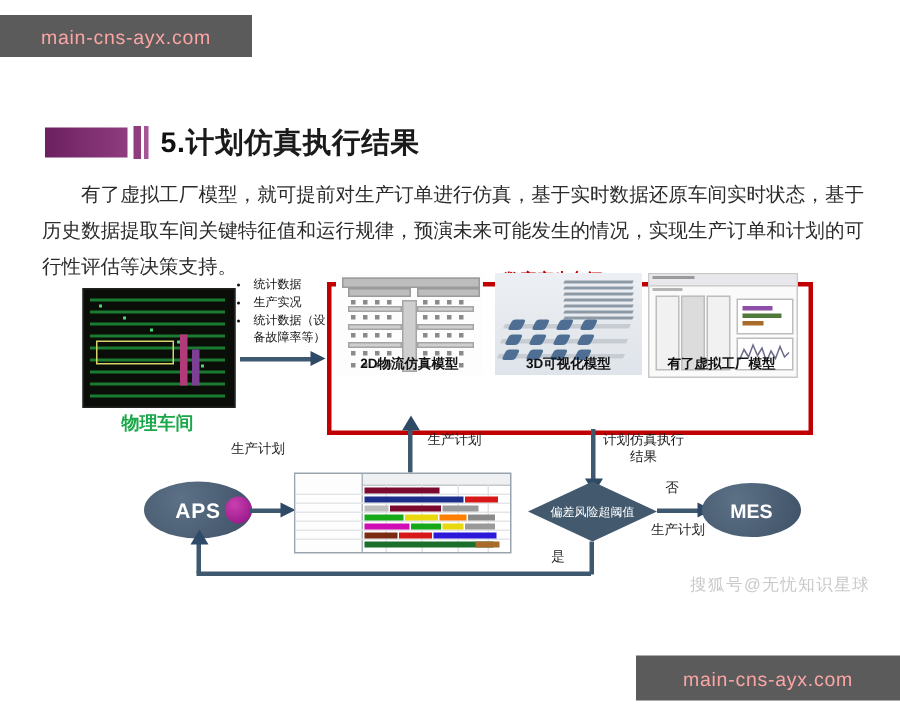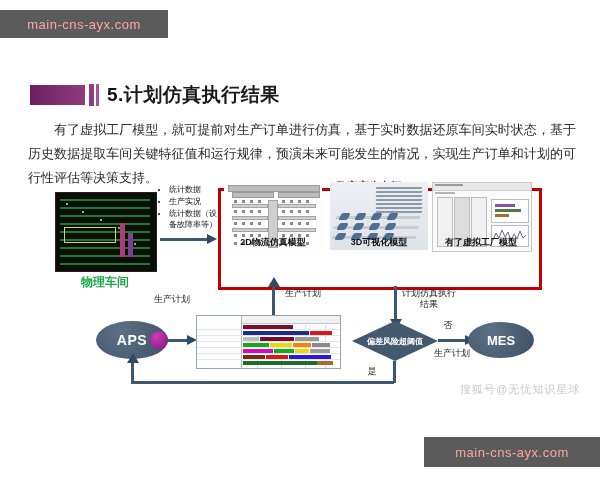--- a/index.html
+++ b/index.html
@@ -132,21 +132,21 @@
   .gantt .rl{position:absolute;left:0;right:0;height:1px;background:#e3e6e9;}
   .gantt .bar{position:absolute;height:4px;}
   .gantt .vg{position:absolute;top:7px;bottom:0;width:1px;background:#dfe3e6;}
 
   .diamond{
     position:absolute;left:352px;top:145px;width:86px;height:40px;
     background:#43596e;
     clip-path:polygon(50% 0,100% 50%,50% 100%,0 50%);
     display:flex;align-items:center;justify-content:center;
   }
-  .diamond span{color:#fff;font-size:8px;line-height:9px;text-align:left;font-weight:bold;}
+  .diamond span{color:#fff;font-size:8px;line-height:9px;text-align:left;font-weight:normal;}
 
   .flabel{position:absolute;font-size:9px;color:#1b1b1b;line-height:11px;text-align:center;}
 
   .wm{
     position:absolute;left:460px;top:382px;font-size:11px;color:#c9c9c9;
     letter-spacing:1px;white-space:nowrap;
   }
 </style>
 </head>
 <body>

